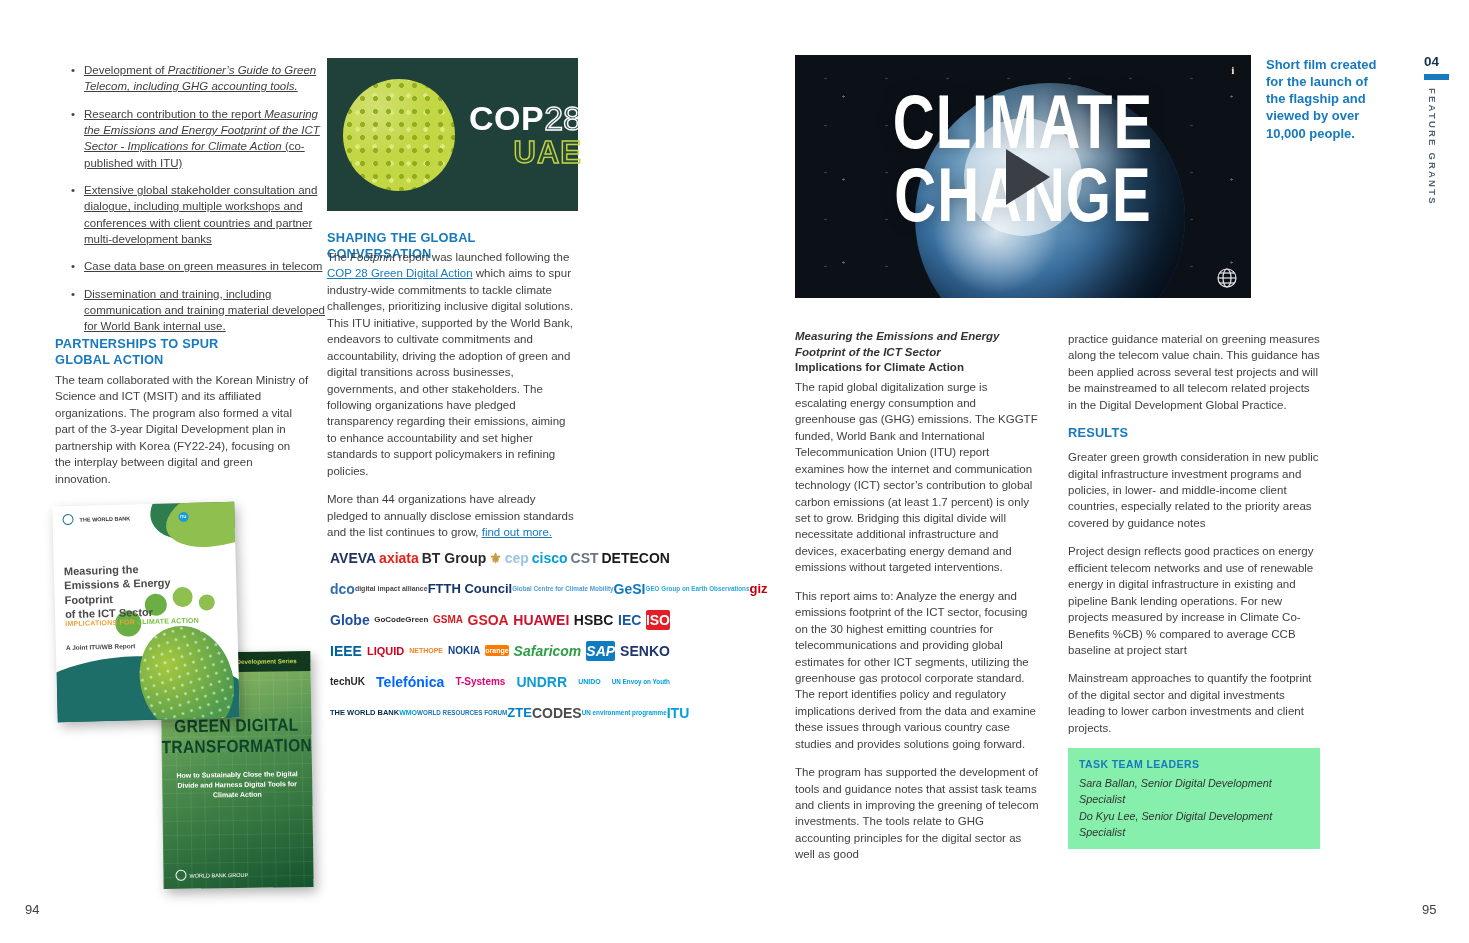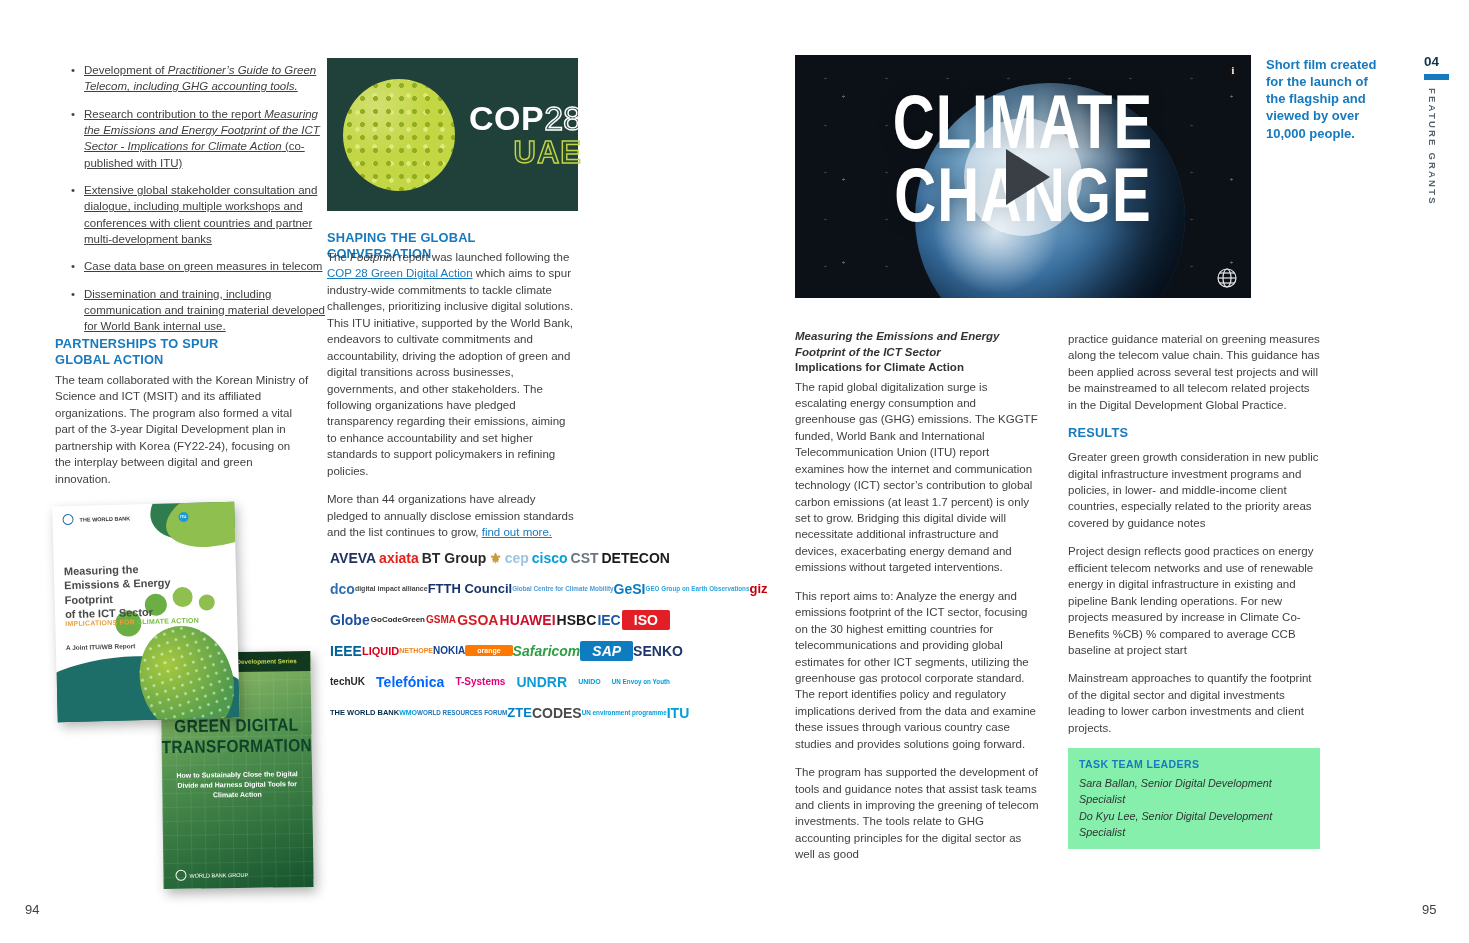--- a/index.html
+++ b/index.html
@@ -72,21 +72,21 @@
   #cop .uae{font-size:31px;font-weight:800;color:rgba(195,214,67,.08);-webkit-text-stroke:1.4px #c3d643;letter-spacing:1px;margin-top:2px;text-align:right;}
 
   
   #shaping-head{left:327px;top:230px;width:250px;}
   #shaping-body{left:327px;top:249px;width:248px;}
 
   
   #logo-grid{left:330px;top:542px;width:340px;}
   .logo-row{display:flex;justify-content:space-between;align-items:center;height:31px;}
   .logo{font-size:14px;font-weight:bold;white-space:nowrap;}
-  .logo-box{padding:2px 12px;border-radius:2px;}
+  .logo-box{padding:2px 0;border-radius:2px;}
 
   
   #video{left:795px;top:55px;width:456px;height:243px;background:#0c1118;overflow:hidden;
      background-image:radial-gradient(rgba(255,255,255,.35) 1px,transparent 1.5px),
                       radial-gradient(rgba(255,255,255,.18) 1px,transparent 1.4px);
      background-size:97px 83px,61px 47px;}
   #earth{position:absolute;left:120px;top:28px;width:270px;height:270px;border-radius:50%;
      background-image:radial-gradient(circle at 30% 55%,rgba(255,255,255,.75),transparent 26%),
                       radial-gradient(circle at 58% 22%,rgba(255,255,255,.6),transparent 28%),
                       radial-gradient(circle at 38% 30%,#cfe3ef 0%,#78a7c8 20%,#3c74a6 45%,#1d4670 68%,#0a1b33 90%);

